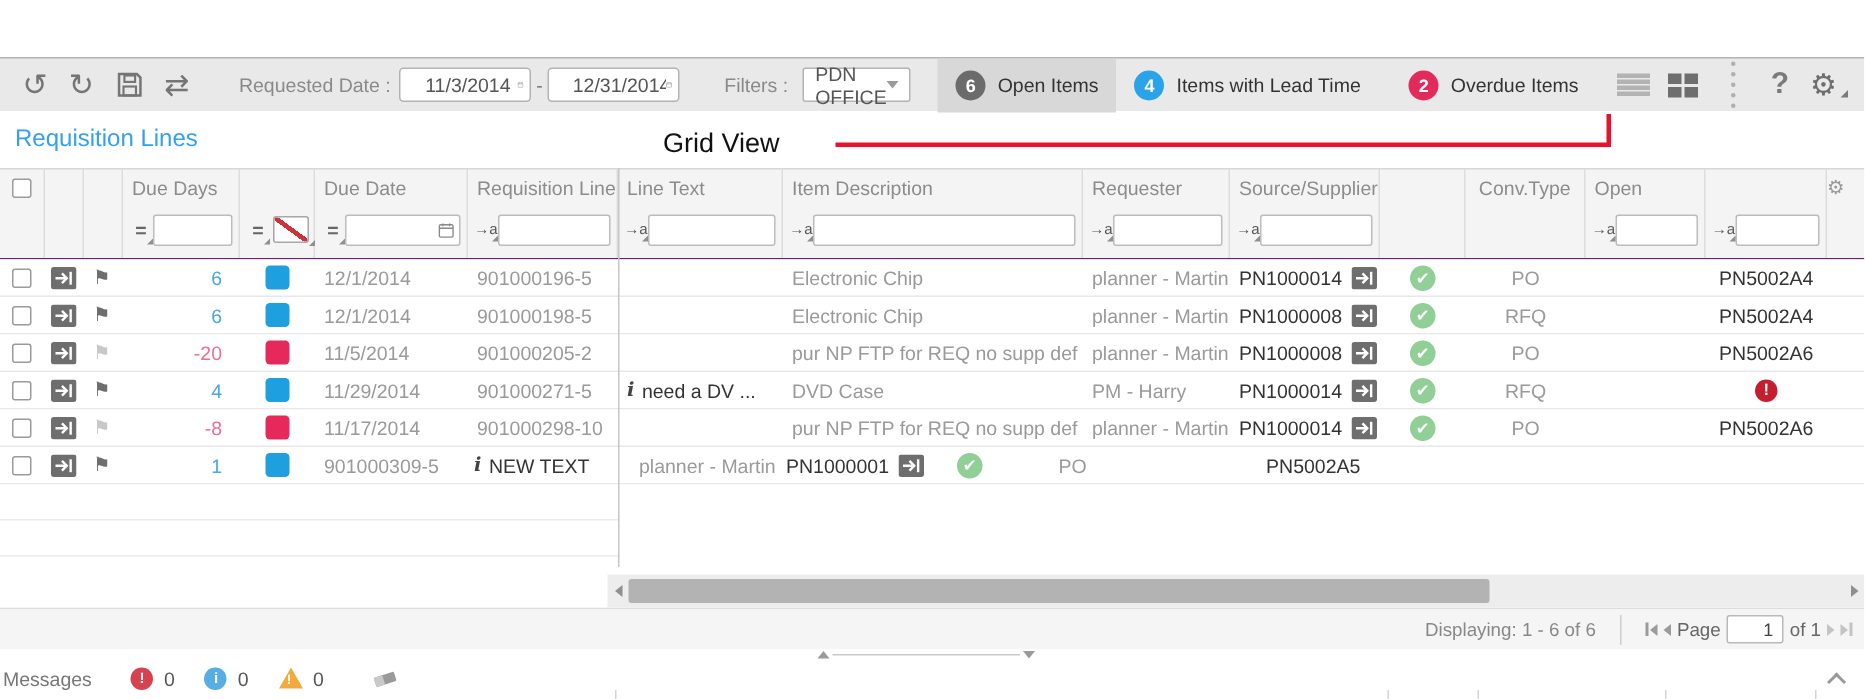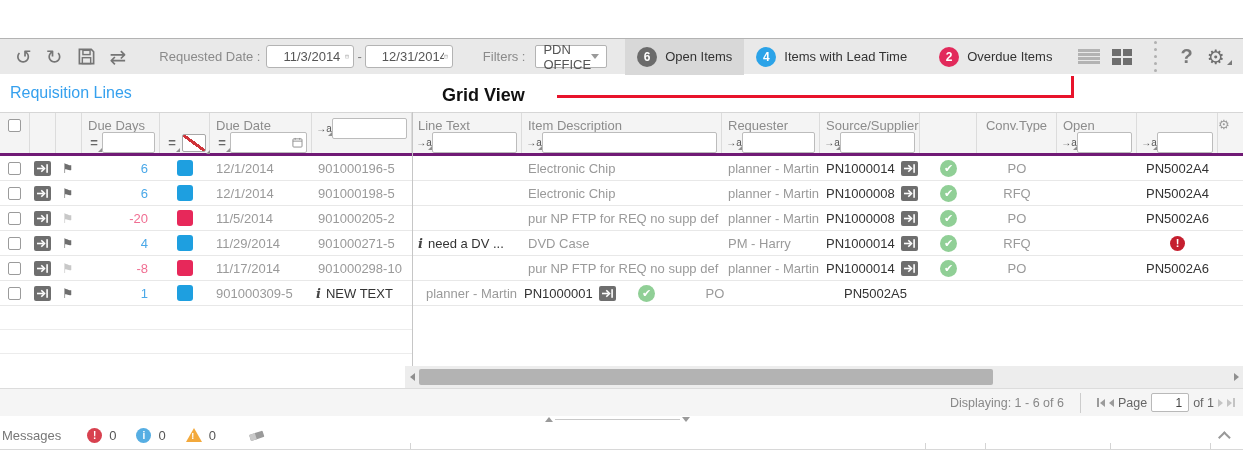--- a/index.html
+++ b/index.html
@@ -40,31 +40,31 @@
   .dotsep span { width:3px; height:3px; border-radius:50%; background:#b0b0b0; margin:2px 0; }
   .helpq { font-size:20px; font-weight:bold; color:#7a7a7a; }
   .gearg { font-size:20px; color:#6e6e6e; line-height:1; }
   .gcaret { width:0; height:0; border-left:5px solid transparent; border-bottom:5px solid #7a7a7a;
             margin:12px 0 0 2px; }
   .pushright { margin-left:auto; }
 
   
   .titlerow { height:38px; display:flex; align-items:center; padding-left:10px; }
   .page-title { font-size:16px; }
-  .ann-text { position:absolute; left:442px; top:85px; font-size:18px; font-weight:bold; color:#111; }
+  .ann-text { position:absolute; left:442px; top:85px; font-size:18px; font-weight:normal; color:#111; }
   .ann-h { position:absolute; left:557px; top:95px; width:517px; height:3px; }
   .ann-v { position:absolute; left:1071px; top:76px; width:3px; height:21px; }
 
   
   .grid { position:relative; }
   .c-sel{width:30px}.c-popup{width:26px}.c-flag{width:26px}.c-duedays{width:78px}.c-color{width:50px}
   .c-duedate{width:102px}.c-reqline{width:100px}.c-linetext{width:110px}.c-desc{width:200px}
   .c-req{width:98px}.c-src{width:100px}.c-chk{width:57px}.c-conv{width:80px}.c-item{width:80px}
   .c-item2{width:81px}.c-gear{width:25px}
-  .ghead { display:flex; height:44px; background:#f4f4f4; border-top:1px solid #d6d6d6; border-bottom:3px solid #701a75; }
+  .ghead { display:flex; height:61px; background:#f4f4f4; border-top:1px solid #d6d6d6; border-bottom:1px solid #701a75; }
   .hcol { border-right:1px solid #dcdcdc; display:flex; flex-direction:column; }
   .hcol:last-child { border-right:none; }
   .hlabel { height:25px; padding:5px 0 0 6px; color:#8c8c8c; font-size:13px; white-space:nowrap; overflow:hidden; }
   .c-conv .hlabel { text-align:center; padding-left:0; }
   .hfilter { height:30px; display:flex; align-items:center; padding:0 4px; }
   .fop { position:relative; width:16px; color:#666; font-weight:bold; font-size:13px; text-align:center;
          cursor:pointer; flex:0 0 16px; }
   .fop.a { font-size:10px; font-weight:normal; color:#555; }
   .fop::after { content:""; position:absolute; right:0; bottom:-2px; width:0; height:0;
                 border-left:4px solid transparent; border-bottom:4px solid #8f8f8f; }
@@ -298,20 +298,21 @@
           <svg width="13" height="13" viewBox="0 0 12 12">
                 <rect x="1" y="2" width="10" height="9" rx="1" fill="none" stroke="#8a8a8a"></rect>
                 <line x1="1" y1="4.5" x2="11" y2="4.5" stroke="#8a8a8a"></line>
                 <line x1="3.5" y1="1" x2="3.5" y2="3" stroke="#8a8a8a"></line>
                 <line x1="8.5" y1="1" x2="8.5" y2="3" stroke="#8a8a8a"></line>
               </svg>
             </span>
         </div>
       </div>
       <div class="hcol c-reqline">
+        <div class="hlabel">Requisition Line</div>
         <div class="hfilter">
             <span class="fop a">→a</span>
             <span class="fbox">
               <input style="">
             </span>
           </div>
       </div>
       <div class="hcol c-linetext">
         <div class="hlabel">Line Text</div>
         <div class="hfilter">

